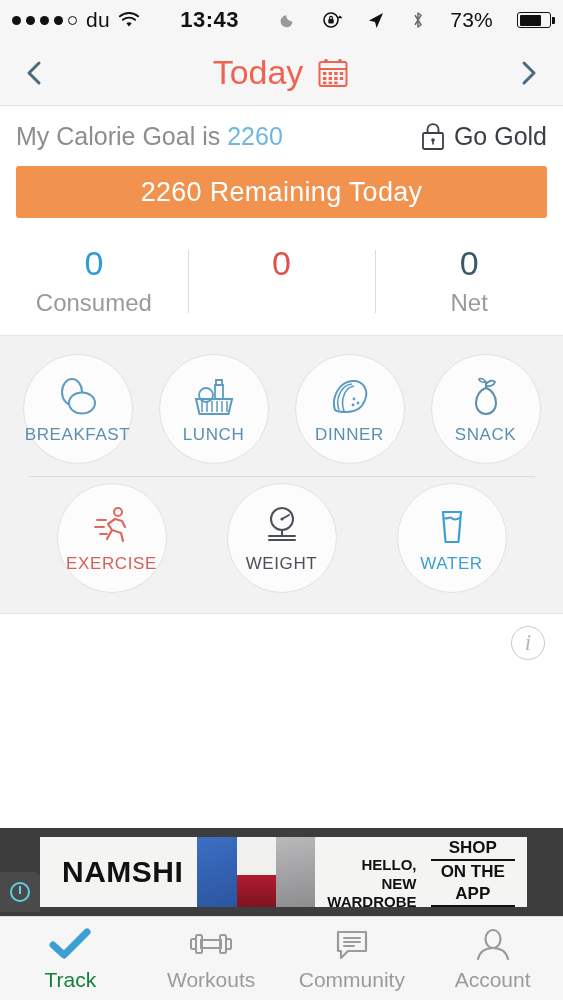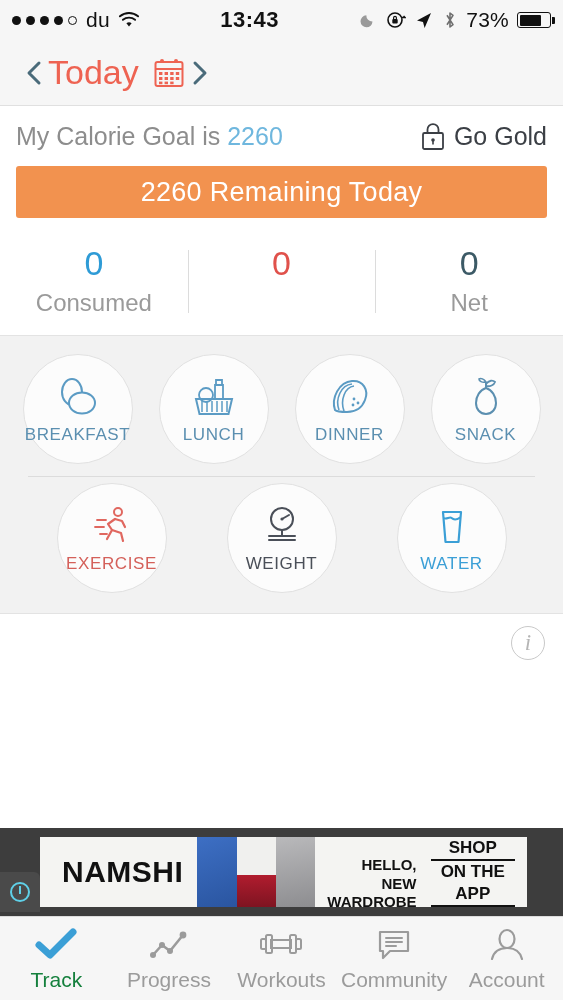--- a/index.html
+++ b/index.html
@@ -16,36 +16,36 @@
     height: 40px; background: #f6f6f6; display: flex; align-items: center;
     padding: 0 12px; font-size: 21px; color: #111; font-weight: 600;
     letter-spacing: .2px;
   }
   .sb-left { display: flex; align-items: center; gap: 7px; }
   .dots { display: flex; align-items: center; gap: 5px; }
   .dot { width: 9px; height: 9px; border-radius: 50%; background: #111; }
   .dot.hollow { background: transparent; border: 1.6px solid #111; }
   .carrier { font-size: 21px; font-weight: 500; margin-left: 2px; }
   .sb-center { flex: 1; text-align: center; font-size: 22px; font-weight: 600; letter-spacing:.5px; }
-  .sb-right { display: flex; align-items: center; gap: 8px; }
+  .sb-right { display: flex; align-items: center; gap: 24px; }
   .pct { font-size: 21px; font-weight: 500; }
   .batt {
     width: 34px; height: 16px; border: 1.6px solid #111; border-radius: 3px;
     position: relative; padding: 1.5px;
   }
   .batt::after {
     content:""; position:absolute; right:-5px; top:4px; width:3px; height:7px;
     background:#111; border-radius:0 1px 1px 0;
   }
   .batt i { display:block; height:100%; width:73%; background:#111; border-radius:1px; }
 
   
   .navbar {
     height: 66px; background: #f6f6f6; display: flex; align-items: center;
-    padding: 0 22px;
+    justify-content: space-between; padding: 0 22px;
     border-bottom: 1px solid #e0e0e0;
   }
   .chev { width: 26px; height: 26px; cursor: pointer; }
   .nav-title { display: flex; align-items: center; gap: 13px; }
   .nav-title .t { font-size: 34px; color: #ee6352; font-weight: 400; }
 
   
   .goal-sec { background: #fff; padding: 14px 16px 16px; }
   .goal-row { display:flex; align-items:center; justify-content: space-between; text-align: center; }
   .goal-text { font-size: 25px; color: #8d8d8d; font-weight: 400; }
@@ -374,34 +374,20 @@
 
     <div class="tab active">
       <span class="ti">
         <svg width="42" height="34" viewBox="0 0 42 34">
           <path d="M4 17l11 10L38 4" fill="none" stroke="#3b9fd6" stroke-width="7" stroke-linecap="round" stroke-linejoin="round"></path>
         </svg>
       </span>
       <span class="tl">Track</span>
     </div>
 
-    <div class="tab">
-      <span class="ti">
-        <svg width="42" height="34" viewBox="0 0 42 34">
-          <path d="M5 27l9-10 8 6 13-16" fill="none" stroke="#9b9b9b" stroke-width="2.6" stroke-linecap="round" stroke-linejoin="round"></path>
-          <g fill="#9b9b9b">
-              <circle cx="5" cy="27" r="3"></circle>
-              <circle cx="14" cy="17" r="3"></circle>
-              <circle cx="22" cy="23" r="3"></circle>
-              <circle cx="35" cy="7" r="3.4"></circle>
-            </g>
-        </svg>
-      </span>
-      <span class="tl">Progress</span>
-    </div>
 
     <div class="tab">
       <span class="ti">
         <svg width="46" height="34" viewBox="0 0 46 34">
           <rect x="13" y="12" width="20" height="8" fill="none" stroke="#9b9b9b" stroke-width="2"></rect>
           <rect x="8" y="7" width="6" height="18" rx="1.5" fill="none" stroke="#9b9b9b" stroke-width="2"></rect>
           <rect x="32" y="7" width="6" height="18" rx="1.5" fill="none" stroke="#9b9b9b" stroke-width="2"></rect>
           <rect x="3" y="11" width="5" height="10" rx="1.5" fill="none" stroke="#9b9b9b" stroke-width="2"></rect>
           <rect x="38" y="11" width="5" height="10" rx="1.5" fill="none" stroke="#9b9b9b" stroke-width="2"></rect>
         </svg>

